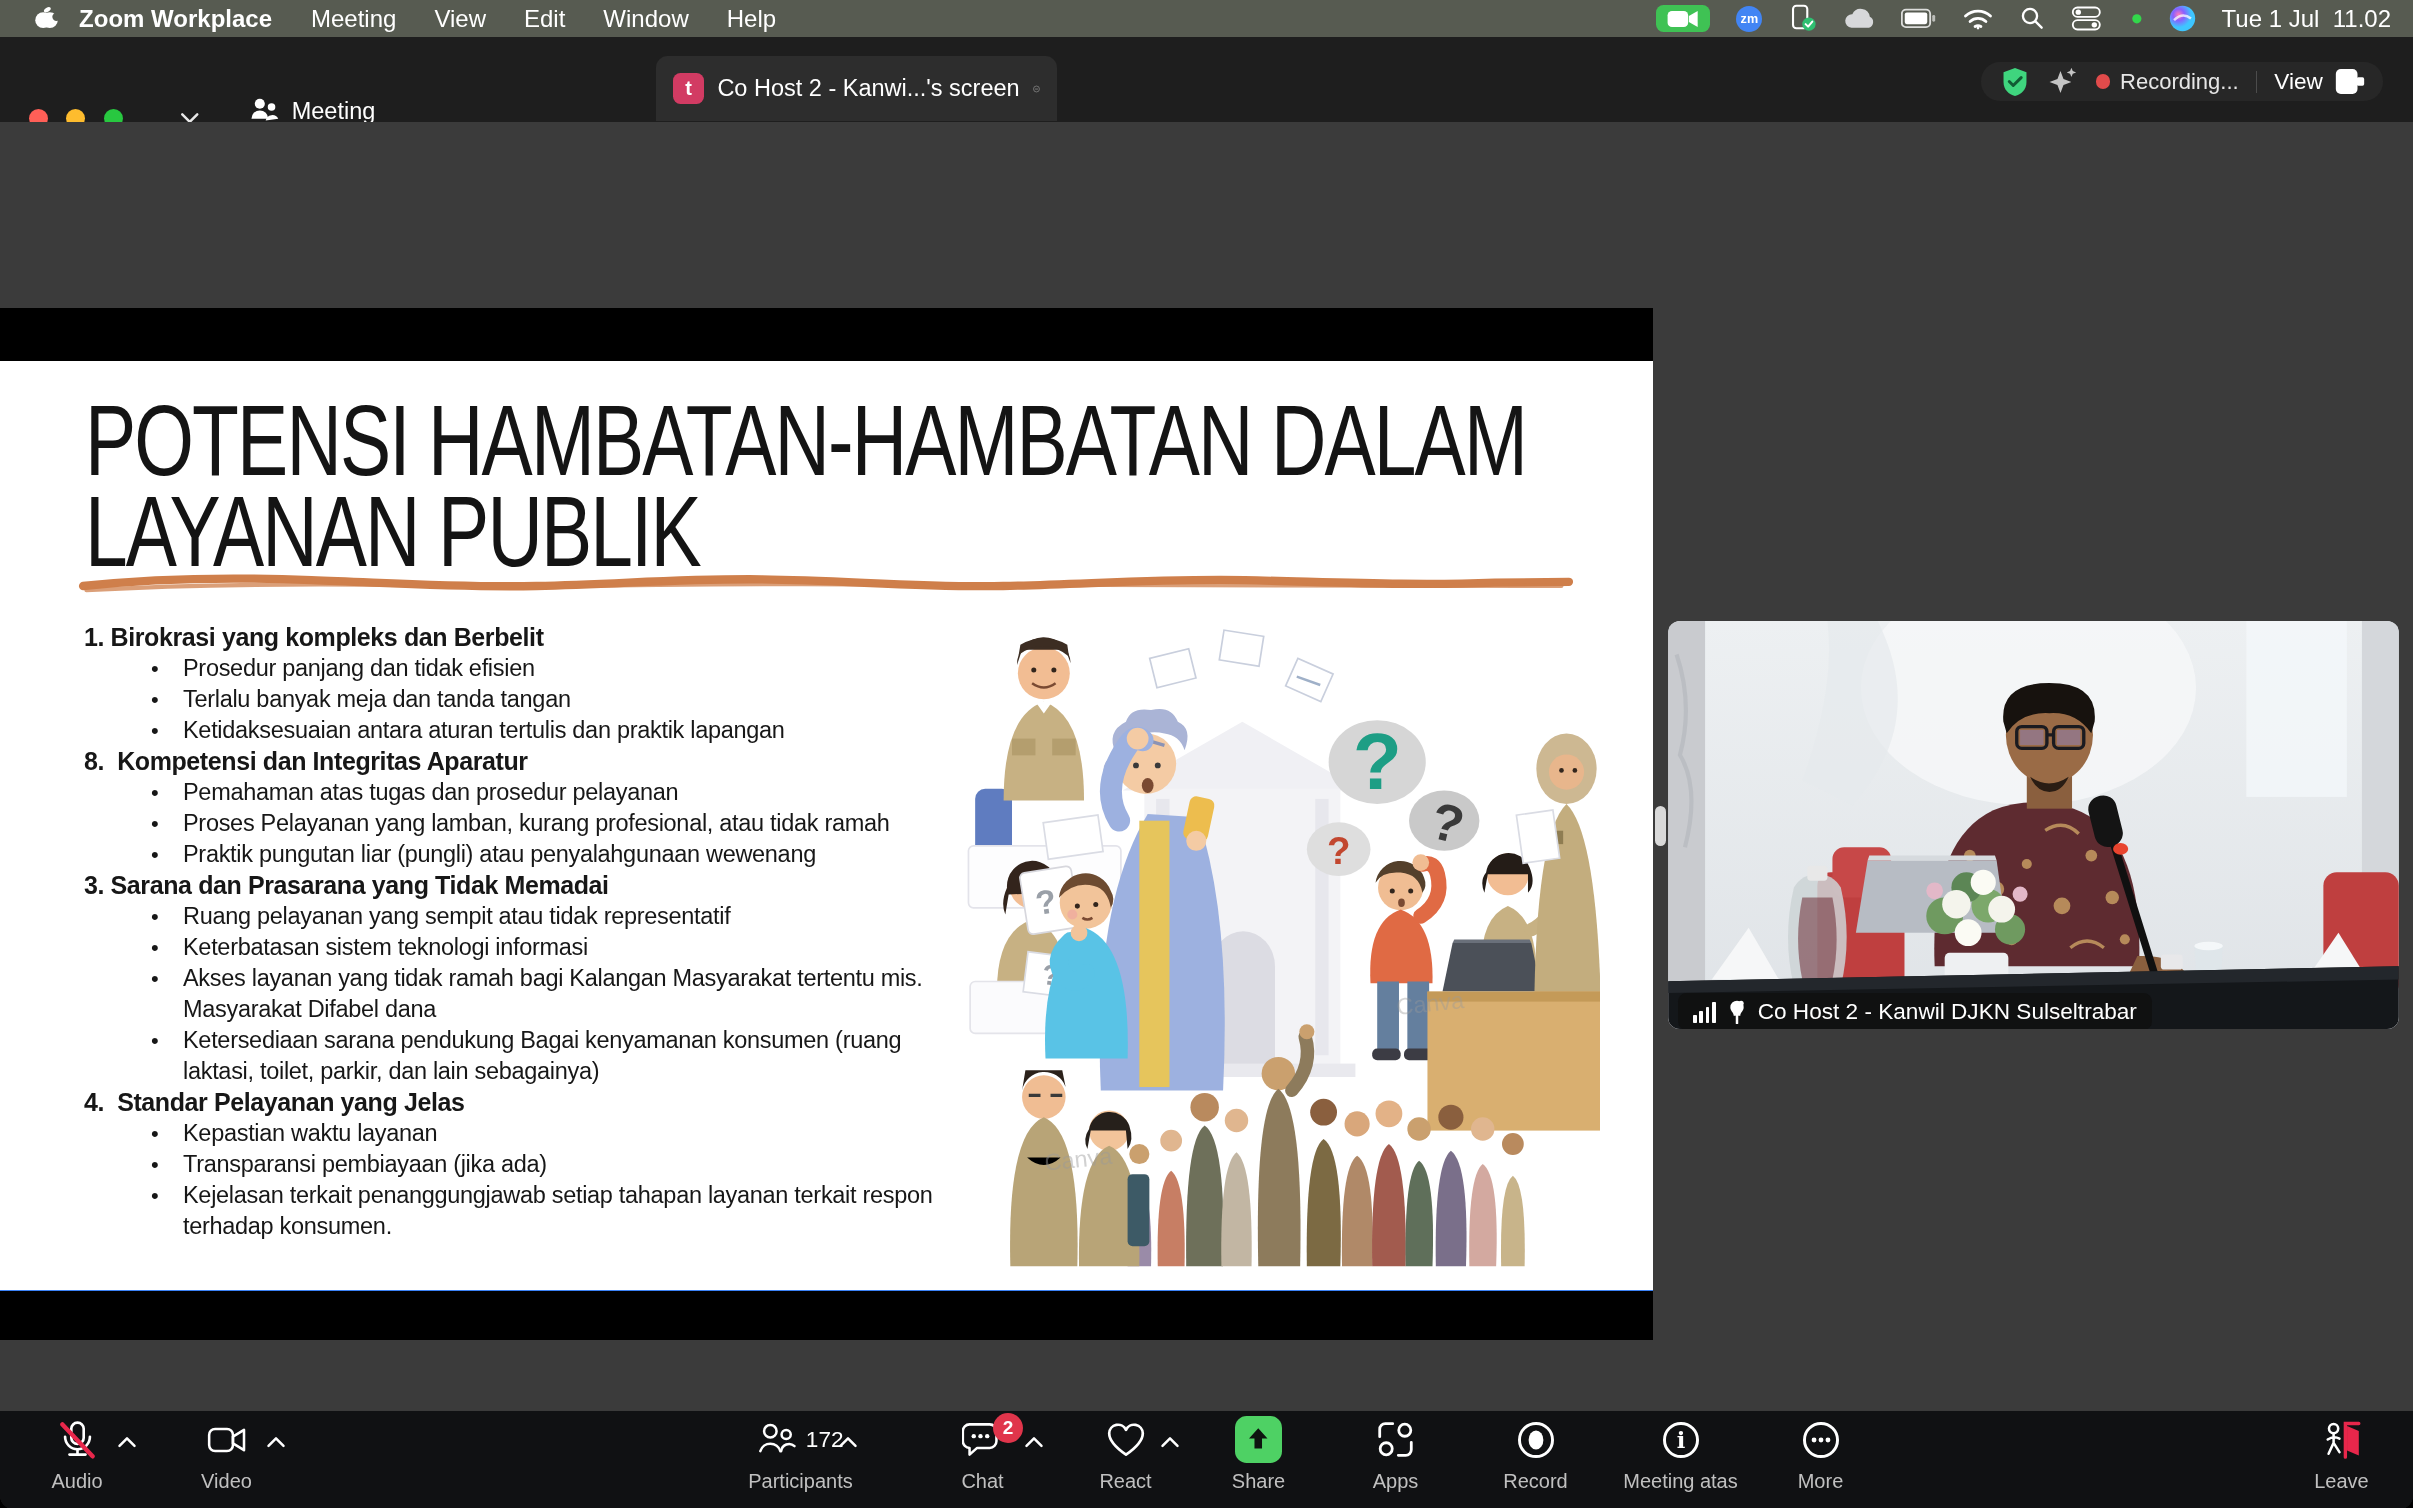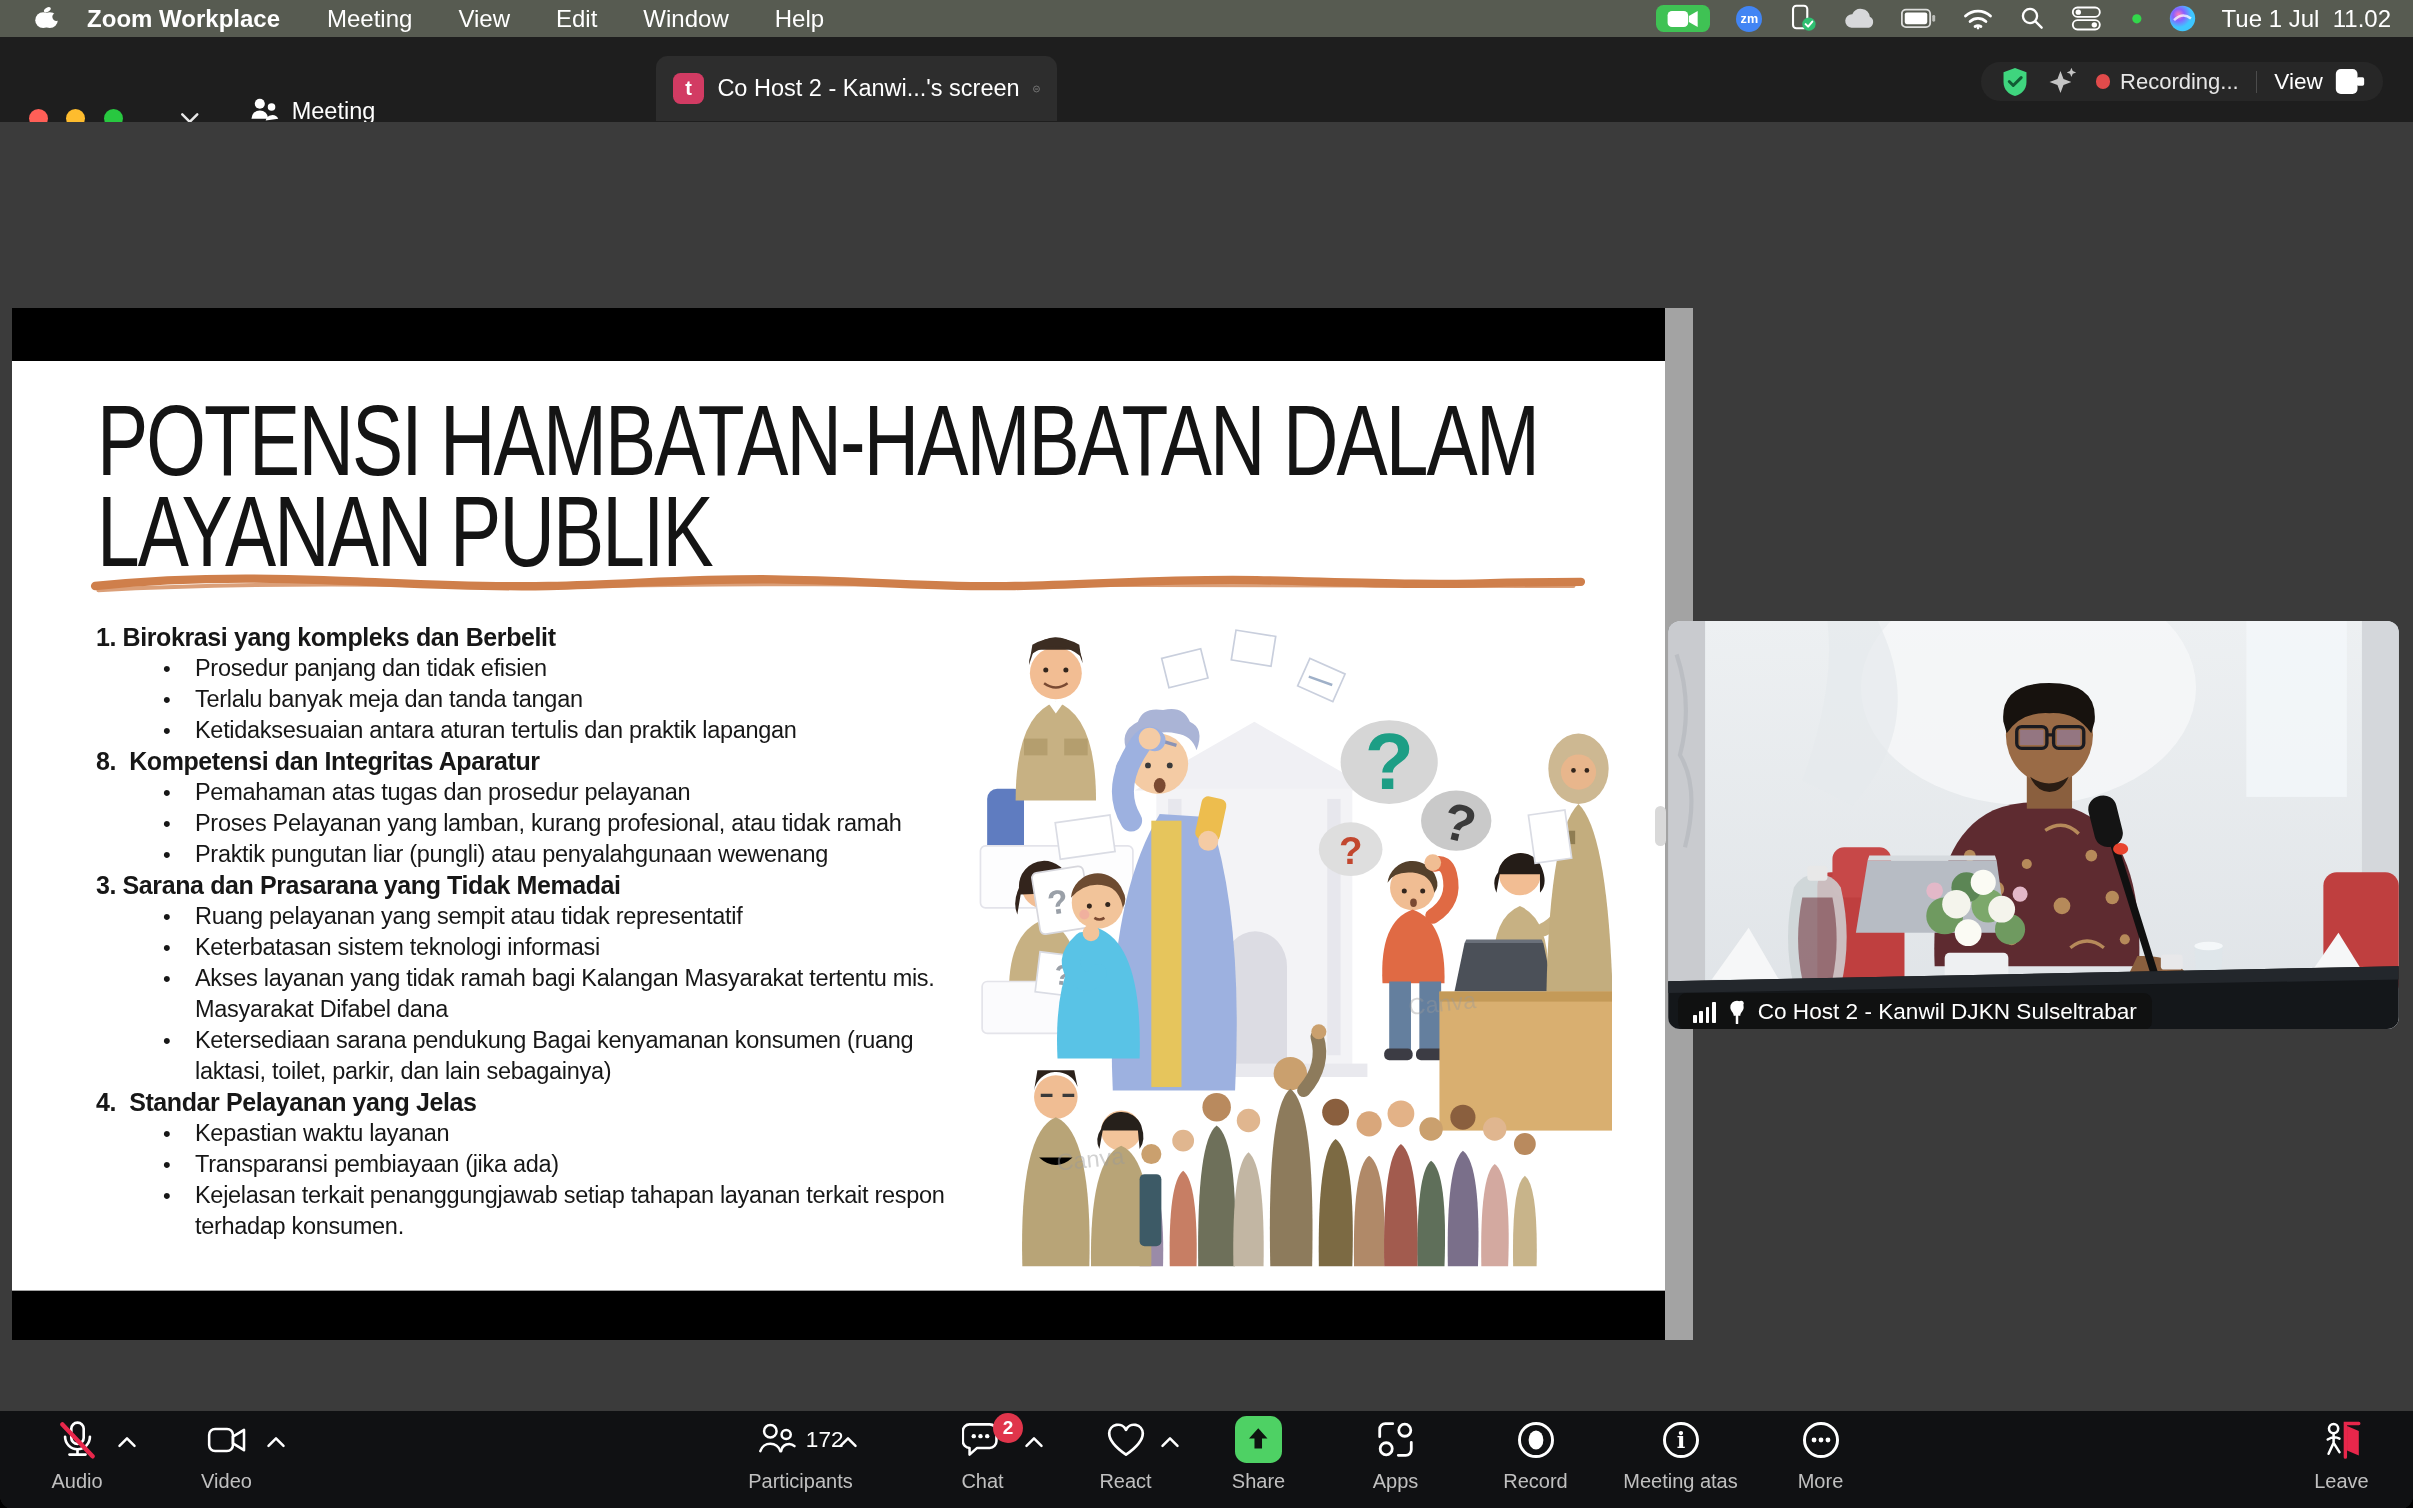--- a/index.html
+++ b/index.html
@@ -2,21 +2,21 @@
 <html style="font-size:13.4px"><head>
 <meta charset="utf-8">
 <style>
   html,body{margin:0;padding:0;width:2413px;height:1508px;background:#000;overflow:hidden;
     font-family:"Liberation Sans",sans-serif;-webkit-font-smoothing:antialiased;}
   .screen{position:absolute;inset:0;}
 
   
   .menubar{position:absolute;left:0;top:0;width:2413px;height:37px;background:#575b51;
     display:flex;align-items:center;color:#fff;font-size:24px;}
-  .mb-left{display:flex;align-items:center;gap:8px;}
+  .mb-left{display:flex;align-items:center;gap:0;}
   .mb-item{padding:0 19px;white-space:nowrap;font-weight:500;}
   .mb-app{font-weight:700;padding:0 20px 0 11.7px;}
   .mb-apple{padding:0 8.4px 0 34px;display:flex;align-items:center;}
   .mb-right{position:absolute;right:0;top:0;height:37px;display:flex;align-items:center;gap:26px;padding-right:22px;}
   .mb-clock{font-size:24px;font-weight:500;white-space:pre;}
   .cam-pill{width:54px;height:27px;border-radius:7.5px;background:#3fc254;display:flex;align-items:center;justify-content:center;}
   .zm-badge{width:26px;height:26px;border-radius:50%;background:#4285f4;color:#fff;font-size:12.6px;font-weight:700;
     display:flex;align-items:center;justify-content:center;}
 
   
@@ -38,21 +38,21 @@
   .active-tab .tab-label{color:#fff;font-size:23.5px;font-weight:500;white-space:nowrap;flex:1;}
   .pillbar{position:absolute;right:30px;top:25px;height:39px;background:#272727;border-radius:19px;
     display:flex;align-items:center;gap:17px;padding:0 18.4px;}
   .rec-dot{width:14.2px;height:14.2px;border-radius:50%;background:#e14b4b;}
   .rec-label{color:#e6e6e6;font-size:22px;}
   .pill-div{width:1.7px;height:22px;background:#4c4c4c;}
   .view-label{color:#fff;font-size:22.6px;font-weight:500;}
 
   
   .content{position:absolute;left:0;top:85px;width:2413px;height:1289px;background:#3b3b3b;}
-  .shared{position:absolute;left:12px;top:186px;width:1653px;height:1032px;background:#a3a3a3;padding-left:28px;}
+  .shared{position:absolute;left:0;top:186px;width:1653px;height:1032px;background:#3b82f6;}
   .letterbox{position:absolute;left:0;width:1653px;background:#000;}
   .lb-top{top:0;height:53px;}
   .lb-bot{bottom:0;height:49px;}
   .slidearea{position:absolute;left:0;top:53px;width:1653px;height:929px;background:#fff;overflow:hidden;}
 
   .slide-title{position:absolute;left:85px;top:34px;color:#141414;font-size:101px;line-height:91px;
     font-weight:400;letter-spacing:-2.5px;transform:scaleX(0.76);transform-origin:0 0;white-space:nowrap;}
   .underline-svg{position:absolute;left:74px;top:210px;}
 
   .slist{position:absolute;left:84px;top:261px;width:873px;color:#171717;font-size:23.5px;line-height:31px;}

